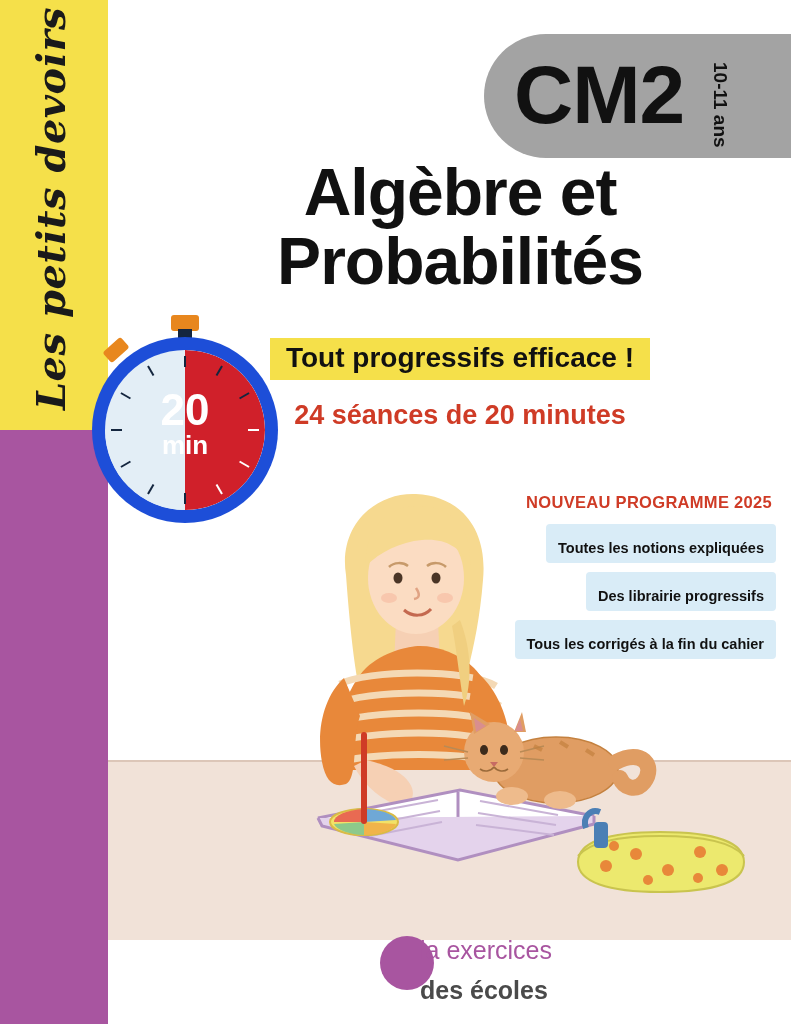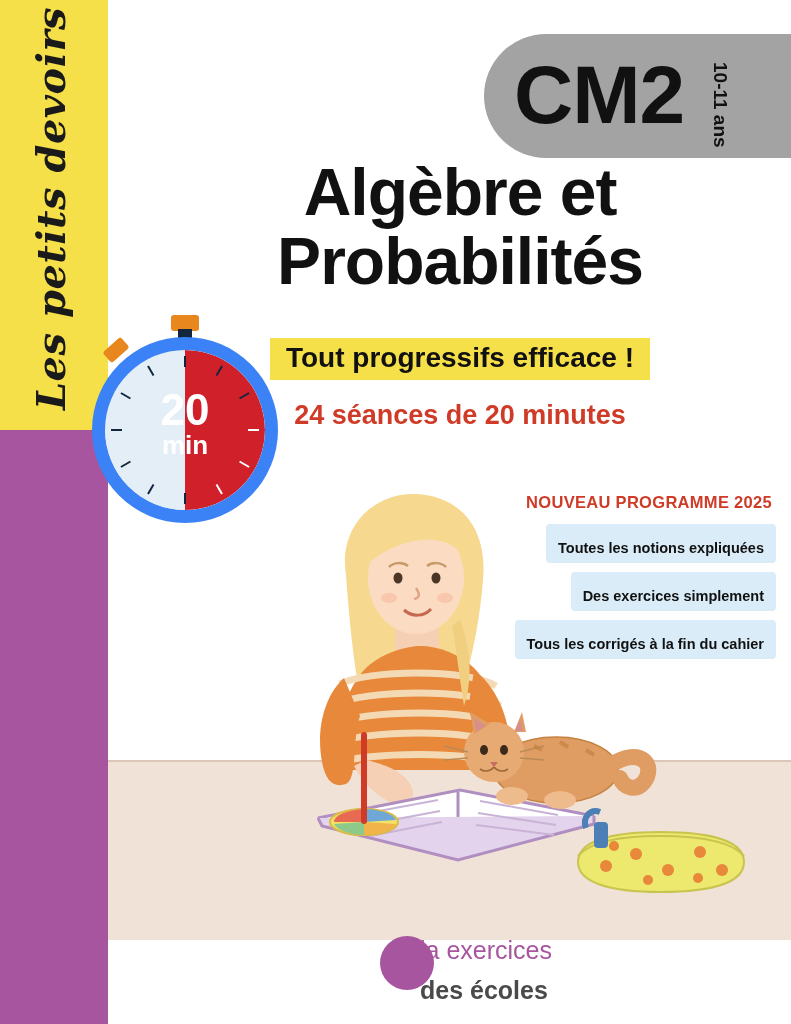--- a/index.html
+++ b/index.html
@@ -171,21 +171,21 @@
     border-radius: 3px;
     transform: rotate(-42deg);
   }
   .watch-body {
     position: absolute;
     left: 0px;
     top: 32px;
     width: 186px;
     height: 186px;
     border-radius: 50%;
-    background: #3b82f6;
+    background: #1d4ed8;
   }
   .watch-face {
     position: absolute;
     left: 13px;
     top: 13px;
     width: 160px;
     height: 160px;
     border-radius: 50%;
     background: #e3eef6;
     overflow: hidden;
@@ -489,21 +489,21 @@
       <path d="M478 358 C474 348 482 338 492 342" fill="none" stroke="#4b7fb5" stroke-width="6"></path>
     </svg>
   </div>
 
   <div class="features">
     <div class="feature-head">NOUVEAU PROGRAMME 2025</div>
     <div class="feature-row">
       <div class="feature-pill">Toutes les notions expliquées</div>
     </div>
     <div class="feature-row">
-      <div class="feature-pill">Des exercices simplement</div>
+      <div class="feature-pill">Des librairie progressifs</div>
     </div>
     <div class="feature-row">
       <div class="feature-pill">Tous les corrigés à la fin du cahier</div>
     </div>
   </div>
 
   <div class="logo">
     <div class="logo-circle"></div>
     <div class="logo-l1">la exercices</div>
     <div class="logo-l2">des écoles</div>

